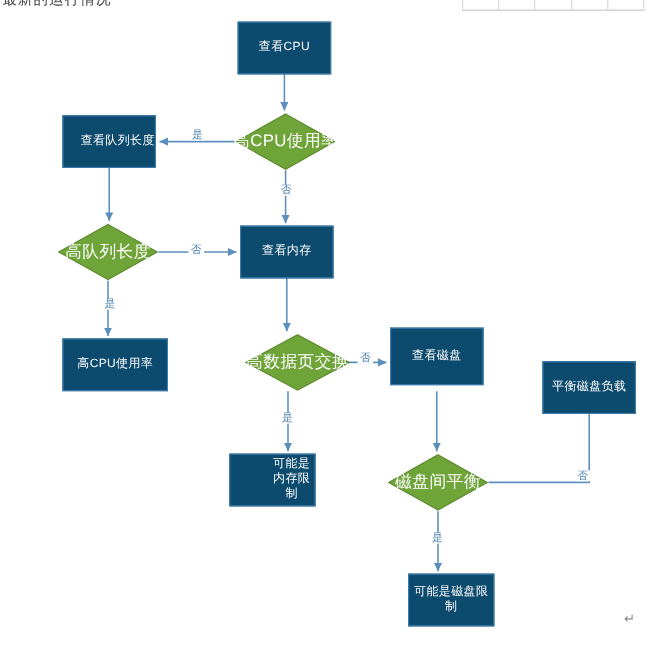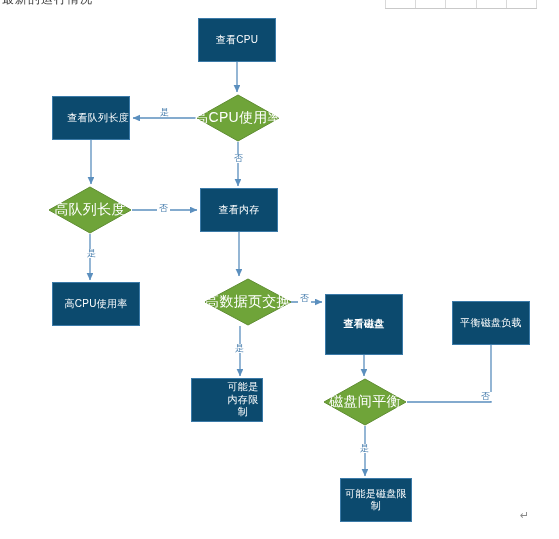--- a/index.html
+++ b/index.html
@@ -193,21 +193,21 @@
     <span>高CPU使用率</span>
   </div>
 
   <div class="node decision" style="left:204px; top:278px; width:88px; height:48px;">
     <svg class="dia-shape" viewBox="0 0 88 48" preserveAspectRatio="none">
       <polygon points="44,1 87,24 44,47 1,24" fill="#6fa439" stroke="#5d8c2f" stroke-width="1"></polygon>
     </svg>
     <span class="dia-label">高数据页交换</span>
   </div>
 
-  <div class="node process" style="left:325px; top:294px; width:78px; height:61px;font-weight:bold;">
+  <div class="node process" style="left:325px; top:273px; width:78px; height:48px;">
     <span>查看磁盘</span>
   </div>
 
   <div class="node process" style="left:452px; top:282px; width:78px; height:44px;margin-top:19px;">
     <span>平衡磁盘负载</span>
   </div>
 
   <div class="node process" style="left:191px; top:378px; width:72px; height:44px;padding-left:32px;">
     <span>可能是内存限制</span>
   </div>

